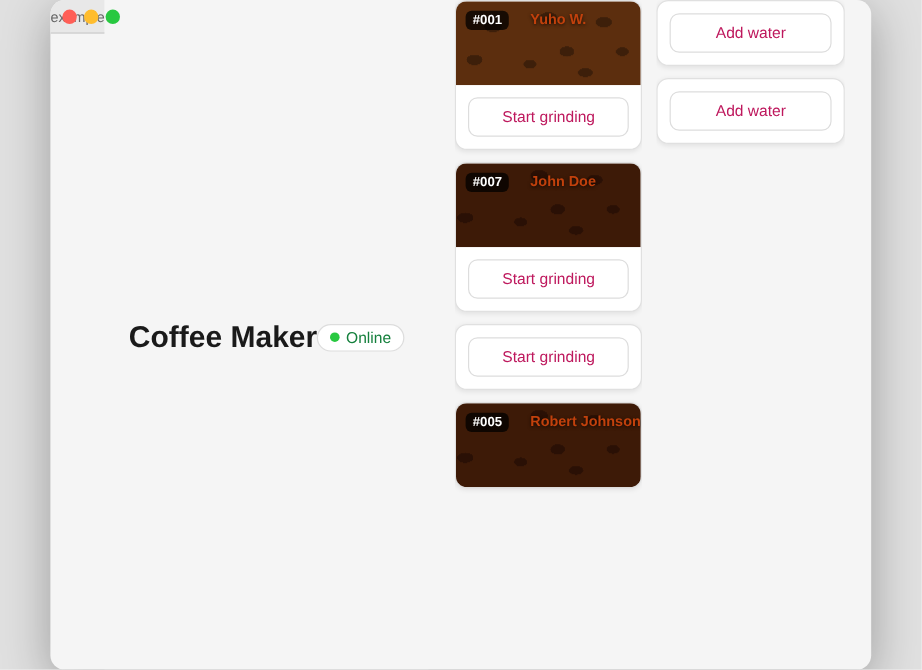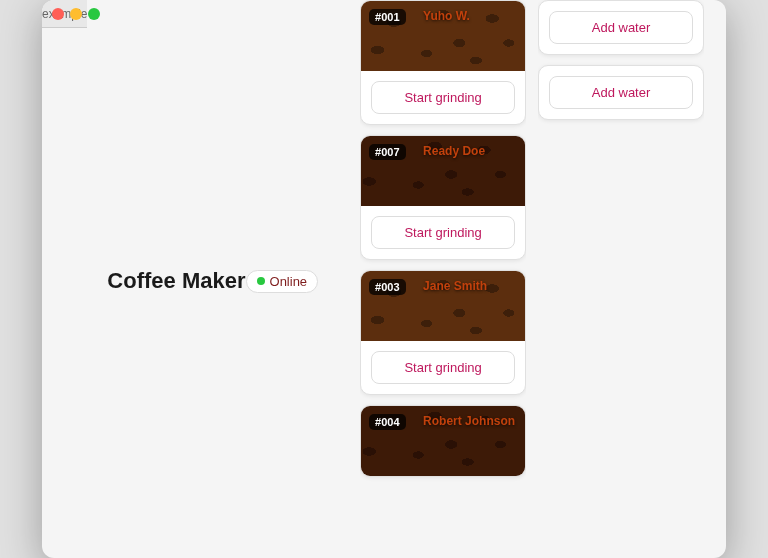--- a/index.html
+++ b/index.html
@@ -60,32 +60,32 @@
     .app-header {
       padding: 14px 20px 10px;
       display: flex;
       align-items: center;
       justify-content: space-between;
       background: #f5f5f5;
       flex-shrink: 0;
     }
 
     .app-title {
-      font-size: 22px;
+      font-size: 25px;
       font-weight: 700;
       color: #1a1a1a;
       text-align: center;
     }
 
     .status-online {
       display: flex;
       align-items: center;
       gap: 5px;
       font-size: 13px;
-      color: #7f1d1d;
+      color: #15803d;
       border: 1px solid #ddd;
       border-radius: 20px;
       padding: 3px 10px;
       background: white;
     }
 
     .status-dot {
       width: 8px;
       height: 8px;
       border-radius: 50%;
@@ -299,42 +299,37 @@
           </div>
           <div class="card-action">
             <button class="action-button">Start grinding</button>
           </div>
         </div>
 
         <div class="card">
           <div class="card-image">
             <div class="coffee-beans-bg-dark"></div>
             <span class="card-badge">#007</span>
-            <span class="card-name">Ready Doe</span>
+            <span class="card-name">John Doe</span>
           </div>
           <div class="card-action">
             <button class="action-button">Start grinding</button>
           </div>
         </div>
 
         <div class="card">
-          <div class="card-image">
-            <div class="coffee-beans-bg"></div>
-            <span class="card-badge">#003</span>
-            <span class="card-name">Jane Smith</span>
-          </div>
           <div class="card-action">
             <button class="action-button">Start grinding</button>
           </div>
         </div>
 
         <div class="card">
           <div class="card-image">
             <div class="coffee-beans-bg-dark"></div>
-            <span class="card-badge">#004</span>
+            <span class="card-badge">#005</span>
             <span class="card-name">Robert Johnson</span>
           </div>
         </div>
 
       </div>
     </div>
 
     <div class="column">
       <div class="column-cards">
 

